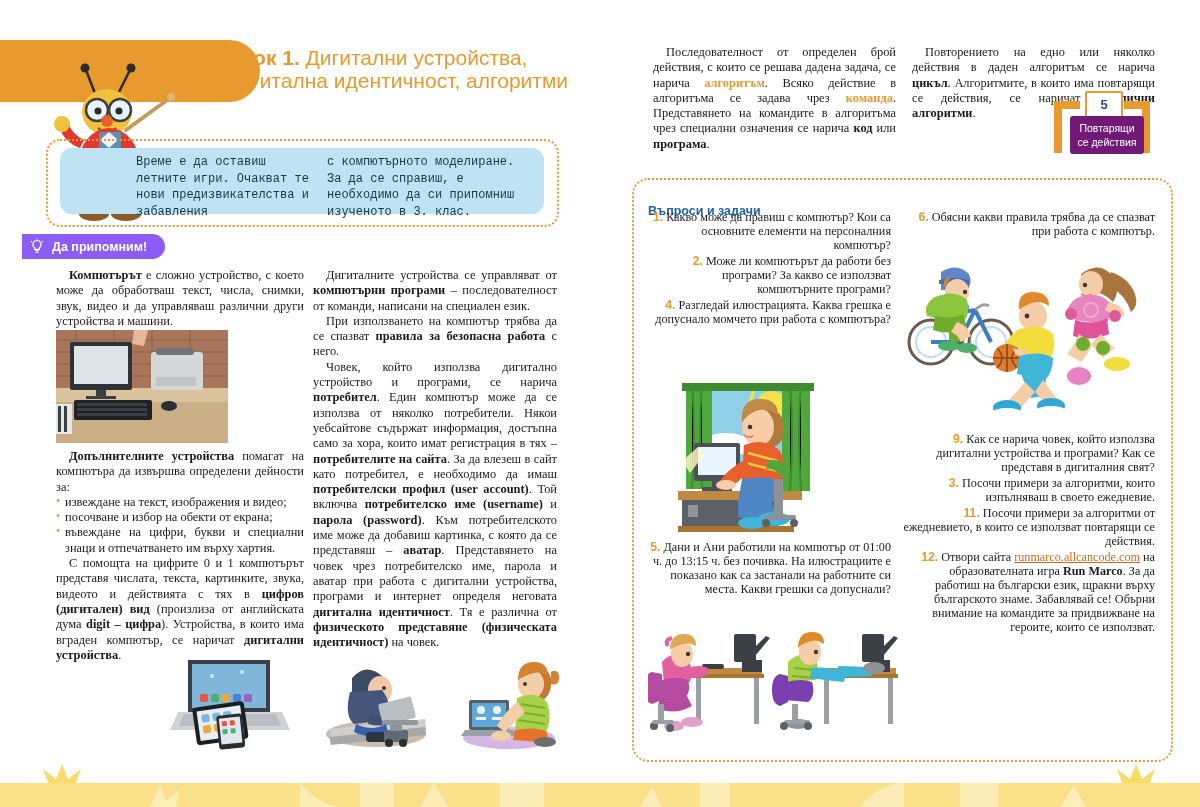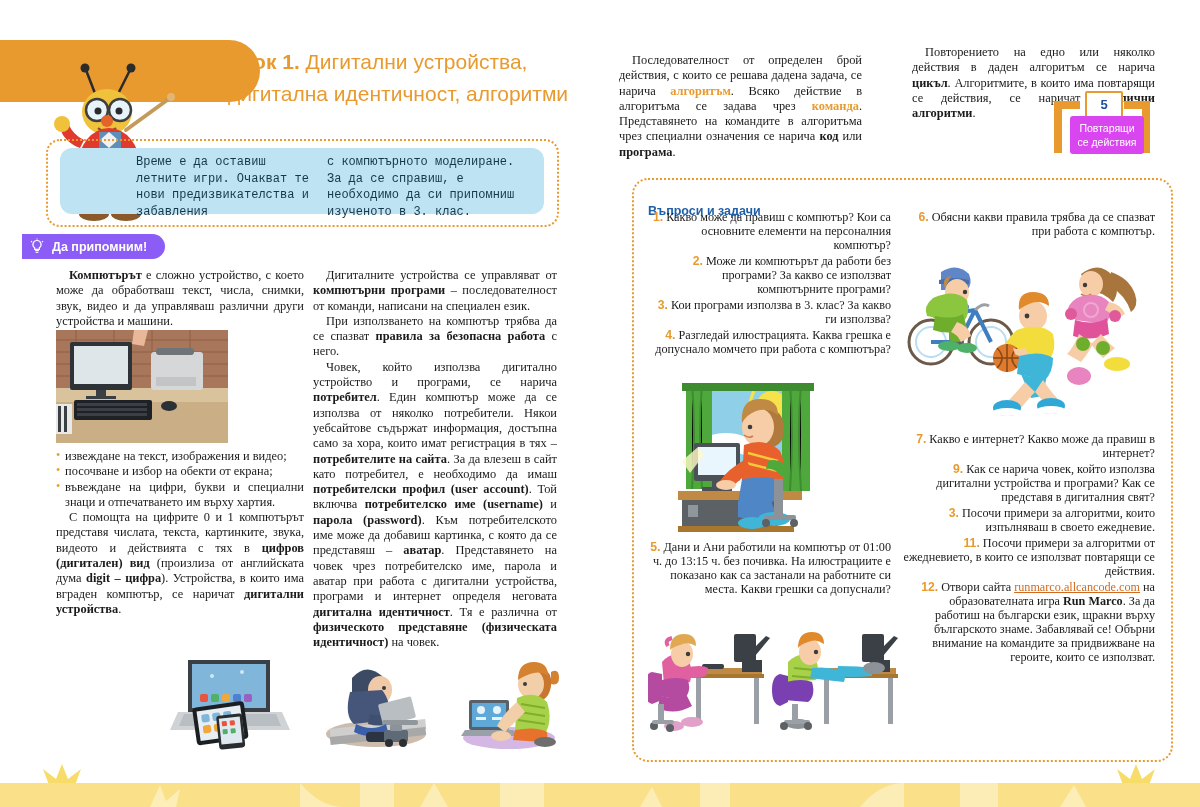--- a/index.html
+++ b/index.html
@@ -24,21 +24,21 @@
   .hdr-band-label{
     position:absolute;right:18px;top:12px;width:120px;
     text-align:right;color:#ffffff;
     font-family:"Liberation Sans", sans-serif;
     font-size:11.5px;font-weight:400;line-height:14px;letter-spacing:.4px;
   }
   .lesson-title{
     position:absolute;left:228px;top:46px;width:350px;
     color:#e89a2e;
     font-family:"Liberation Sans", sans-serif;
-    font-weight:700;font-size:21px;line-height:32px;
+    font-weight:700;font-size:21px;line-height:23px;
   }
   .lesson-title .num{font-weight:700;}
   .lesson-title .rest{font-weight:400;}
 
   
   .mascot{position:absolute;left:52px;top:62px;width:126px;height:160px;}
 
   
   .intro-dotted{
     position:absolute;left:46px;top:139px;width:509px;height:84px;
@@ -80,21 +80,21 @@
   .lc1{left:56px;top:268px;width:248px;}
   .lc2{left:313px;top:268px;width:244px;}
   .scratch-num{
     position:absolute;left:1085px;top:91px;width:34px;height:23px;
     border:2px solid #e89a2e;background:#fff;border-radius:2px;
     font-family:"Liberation Sans", sans-serif;font-weight:700;font-size:13px;
     color:#1f4e9c;display:flex;align-items:center;justify-content:center;
   }
   .scratch-body{
     position:absolute;left:1070px;top:116px;width:74px;height:38px;
-    background:#d946ef;border-radius:3px;color:#fff;
+    background:#701a75;border-radius:3px;color:#fff;
     font-family:"Liberation Sans", sans-serif;font-size:10.5px;line-height:14px;
     padding:5px 6px;box-sizing:border-box;text-align:center;
   }
 
   
   .q-frame{
     position:absolute;left:632px;top:178px;width:537px;height:580px;
     border:2.5px dotted #e89a2e;border-radius:16px;
   }
   .q-title{
@@ -228,20 +228,21 @@
         <rect x="0" y="74" width="16" height="30" fill="#e8e8e8"></rect>
         <g fill="#3a3f44">
             <rect x="2" y="76" width="3" height="26"></rect>
             <rect x="8" y="76" width="3" height="26"></rect>
           </g>
         <path d="M78 0 l14 0 l-4 16 l-12 -2z" fill="#e9b89a"></path>
       </svg>
     </div>
 
     <div class="col" style="left:56px;top:449px;width:248px;">
+      <p><b>Допълнителните устройства</b><span> помагат на компютъра да извършва определени дейности за:</span></p>
       <ul>
         <li>извеждане на текст, изображения и видео;</li>
         <li>посочване и избор на обекти от екрана;</li>
         <li>въвеждане на цифри, букви и специални знаци и отпечатването им върху хартия.</li>
       </ul>
       <p><span>С помощта на цифрите 0 и 1 компютърът представя числата, текста, картинките, звука, видеото и действията с тях в </span><b>цифров (дигитален) вид</b><span> (произлиза от английската дума </span><b>digit – цифра</b><span>). Устройства, в които има вграден компютър, се наричат </span><b>дигитални устройства</b><span>.</span></p>
     </div>
 
     <div class="col lc2">
       <p><span>Дигиталните устройства се управляват от </span><b>компютърни програми</b><span> – последователност от команди, написани на специален език.</span></p>
@@ -347,21 +348,21 @@
     </div>
 
     <svg class="star-l" width="52" height="52" viewBox="0 0 52 52">
       <path d="M26 0 l6 15 l13 -10 l-6 16 l17 3 l-16 6 l11 12 l-16 -5 l1 15 l-10 -12 l-10 12 l1 -15 l-16 5 l11 -12 l-16 -6 l17 -3 l-6 -16 l13 10z" fill="#f7dc6a"></path>
     </svg>
     <div class="pagenum" style="left:59px;top:780px;">6</div>
   </div>
 
   <div class="right-page"></div>
 
-  <div class="col" style="left:619px;top:45px;width:243px;margin-top:8px;">
+  <div class="col" style="left:653px;top:45px;width:243px;">
     <p><span>Последователност от определен брой действия, с които се решава дадена задача, се нарича </span><b style="color:#e89a2e">алгоритъм</b><span>. Всяко действие в алгоритъма се задава чрез </span><b style="color:#e89a2e">команда</b><span>. Представянето на командите в алгоритъма чрез специални означения се нарича </span><b>код</b><span> или </span><b>програма</b><span>.</span></p>
   </div>
 
   <div class="col" style="left:912px;top:45px;width:243px;">
     <p><span>Повторението на едно или няколко действия в даден алгоритъм се нарича </span><b>цикъл</b><span>. Алгоритмите, в които има повтарящи се действия, се наричат </span><b>циклични алгоритми</b><span>.</span></p>
   </div>
 
   <div>
     <div style="position:absolute;left:1054px;top:101px;width:26px;height:8px;background:#e89a2e;"></div>
     <div style="position:absolute;left:1124px;top:101px;width:26px;height:8px;background:#e89a2e;"></div>
@@ -373,21 +374,20 @@
       <div>се действия</div>
     </div>
   </div>
 
   <div class="q-frame"></div>
   <div class="q-title">Въпроси и задачи</div>
 
   <div class="qcol qc-l">
     <p><span class="qn">1.</span><span> Какво може да правиш с компютър? Кои са основните елементи на персоналния компютър?</span></p>
     <p><span class="qn">2.</span><span> Може ли компютърът да работи без програми? За какво се използват компютърните програми?</span></p>
-    <p><span class="qn">3.</span><span> Кои програми използва в 3. клас? За какво ги използва?</span></p>
     <p><span class="qn">4.</span><span> Разгледай илюстрацията. Каква грешка е допуснало момчето при работа с компютъра?</span></p>
   </div>
 
   <div class="ill" style="left:668px;top:383px;">
     <svg width="160" height="150" viewBox="0 0 160 150">
       <rect x="20" y="0" width="110" height="90" fill="#8fd0e8"></rect>
       <circle cx="104" cy="24" r="16" fill="#f6e24a"></circle>
       <g stroke="#f6e24a" stroke-width="3" fill="none">
         <path d="M86 8 q-8 16 0 32"></path>
           <path d="M122 8 q8 16 0 32"></path>
@@ -579,21 +579,20 @@
             <circle cx="221" cy="122" r="3"></circle>
           <circle cx="168" cy="136" r="3"></circle>
             <circle cx="176" cy="136" r="3"></circle>
             <circle cx="183" cy="136" r="3"></circle>
         </g>
       </g>
     </svg>
   </div>
 
   <div class="qcol" style="left:903px;top:432px;width:252px;">
-    <p><span class="qn">7.</span><span> Какво е интернет? Какво може да правиш в интернет?</span></p>
     <p><span class="qn">9.</span><span> Как се нарича човек, който използва дигитални устройства и програми? Как се представя в дигиталния свят?</span></p>
     <p><span class="qn">3.</span><span> Посочи примери за алгоритми, които изпълняваш в своето ежедневие.</span></p>
     <p><span class="qn">11.</span><span> Посочи примери за алгоритми от ежедневието, в които се използват повтарящи се действия.</span></p>
     <p><span class="qn">12.</span><span> Отвори сайта </span><a class="link" href="#">runmarco.allcancode.com</a><span> на образователната игра </span><b>Run Marco</b><span>. За да работиш на български език, щракни върху българското знаме. Забавлявай се! Обърни внимание на командите за придвижване на героите, които се използват.</span></p>
   </div>
 
   <svg class="star-r" width="52" height="52" viewBox="0 0 52 52">
     <path d="M26 0 l6 15 l13 -10 l-6 16 l17 3 l-16 6 l11 12 l-16 -5 l1 15 l-10 -12 l-10 12 l1 -15 l-16 5 l11 -12 l-16 -6 l17 -3 l-6 -16 l13 10z" fill="#f7dc6a"></path>
   </svg>
   <div class="pagenum" style="left:1133px;top:780px;">7</div>

